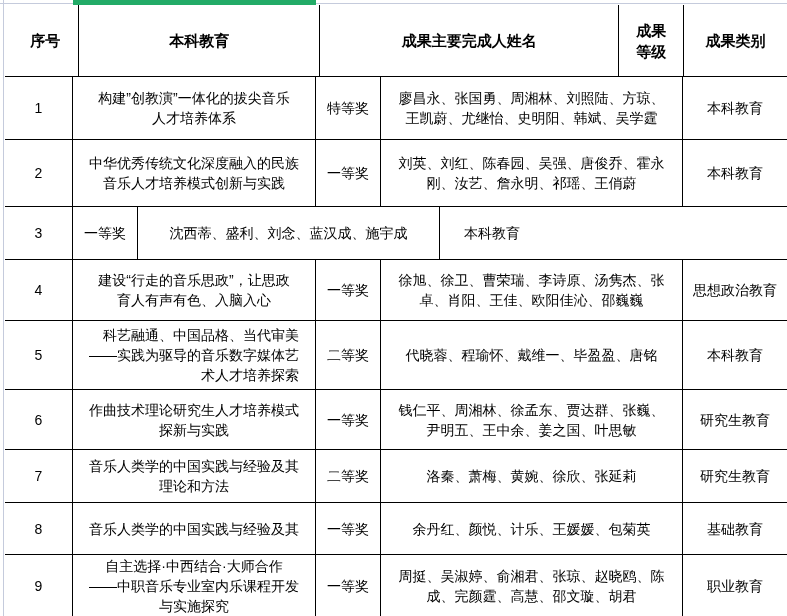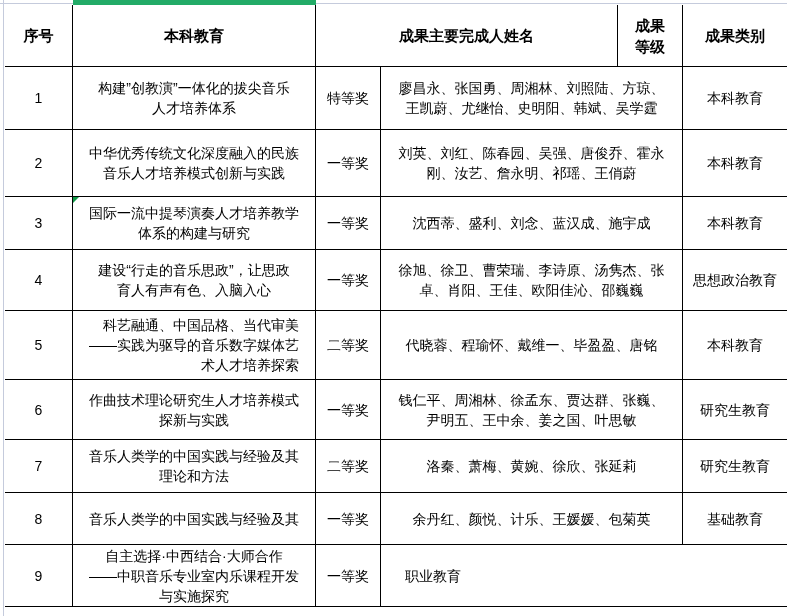--- a/index.html
+++ b/index.html
@@ -63,21 +63,21 @@
   }
 </style>
 </head>
 <body>
 
 <div class="gridline-v"></div>
 <div class="gridline-h"></div>
 <div class="green-bar"></div>
 
 <div class="sheet-table">
-  <div class="row" id="header-row" style="height: 62px;">
+  <div class="row" id="header-row" style="height: 72px; padding-left: 7px;">
       <div class="cell hcell" style="width: 68px;">序号</div>
       <div class="cell hcell" style="width: 243px;">本科教育</div>
       <div class="cell hcell" style="width: 302px;">成果主要完成人姓名</div>
       <div class="cell hcell" style="width: 65px;">成果
 等级</div>
       <div class="cell hcell last" style="width: 104px;">成果类别</div>
     </div>
   <div id="table-body">
       <div class="row" style="height: 63px;">
         <div class="cell" style="width: 68px;">1</div>
@@ -92,22 +92,20 @@
         <div class="cell" style="width: 68px;">2</div>
         <div class="cell" style="width: 243px;">中华优秀传统文化深度融入的民族
 音乐人才培养模式创新与实践</div>
         <div class="cell" style="width: 65px;">一等奖</div>
         <div class="cell" style="width: 302px;">刘英、刘红、陈春园、吴强、唐俊乔、霍永
 刚、汝艺、詹永明、祁瑶、王俏蔚</div>
         <div class="cell last" style="width: 104px;">本科教育</div>
       </div>
       <div class="row" style="height: 53px;">
         <div class="cell" style="width: 68px;">3</div>
-        <div class="cell" style="width: 243px;">国际一流中提琴演奏人才培养教学
-体系的构建与研究<span class="flag-triangle"></span></div>
         <div class="cell" style="width: 65px;">一等奖</div>
         <div class="cell" style="width: 302px;">沈西蒂、盛利、刘念、蓝汉成、施宇成</div>
         <div class="cell last" style="width: 104px;">本科教育</div>
       </div>
       <div class="row" style="height: 61px;">
         <div class="cell" style="width: 68px;">4</div>
         <div class="cell" style="width: 243px;">建设“行走的音乐思政”，让思政
 育人有声有色、入脑入心</div>
         <div class="cell" style="width: 65px;">一等奖</div>
         <div class="cell" style="width: 302px;">徐旭、徐卫、曹荣瑞、李诗原、汤隽杰、张
@@ -146,16 +144,18 @@
         <div class="cell" style="width: 65px;">一等奖</div>
         <div class="cell" style="width: 302px;">余丹红、颜悦、计乐、王媛媛、包菊英</div>
         <div class="cell last" style="width: 104px;">基础教育</div>
       </div>
       <div class="row" style="height: 62px;">
         <div class="cell" style="width: 68px;">9</div>
         <div class="cell" style="width: 243px;">自主选择·中西结合·大师合作
 ——中职音乐专业室内乐课程开发
 与实施探究</div>
         <div class="cell" style="width: 65px;">一等奖</div>
+        <div class="cell" style="width: 302px;">周挺、吴淑婷、俞湘君、张琼、赵晓鸥、陈
+成、完颜霆、高慧、邵文璇、胡君</div>
         <div class="cell last" style="width: 104px;">职业教育</div>
       </div>
     </div>
 </div>
 
 </body></html>

